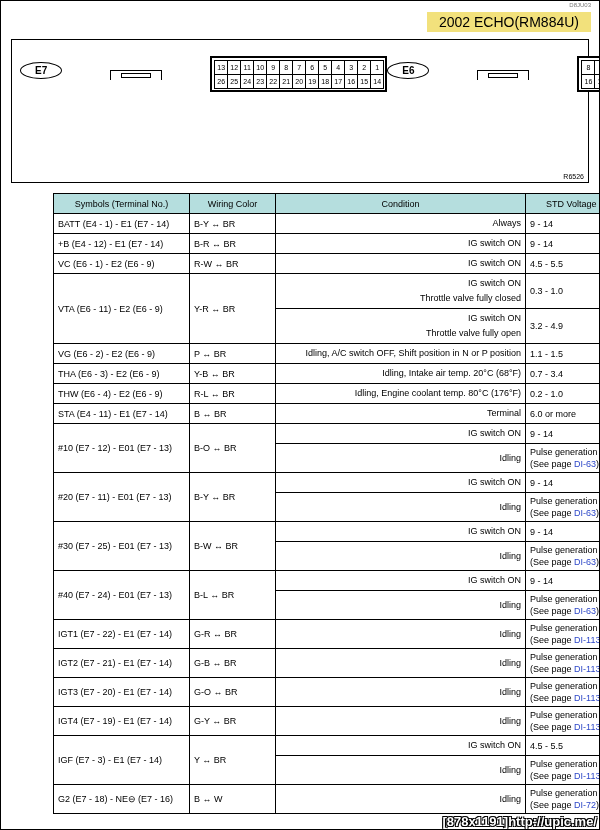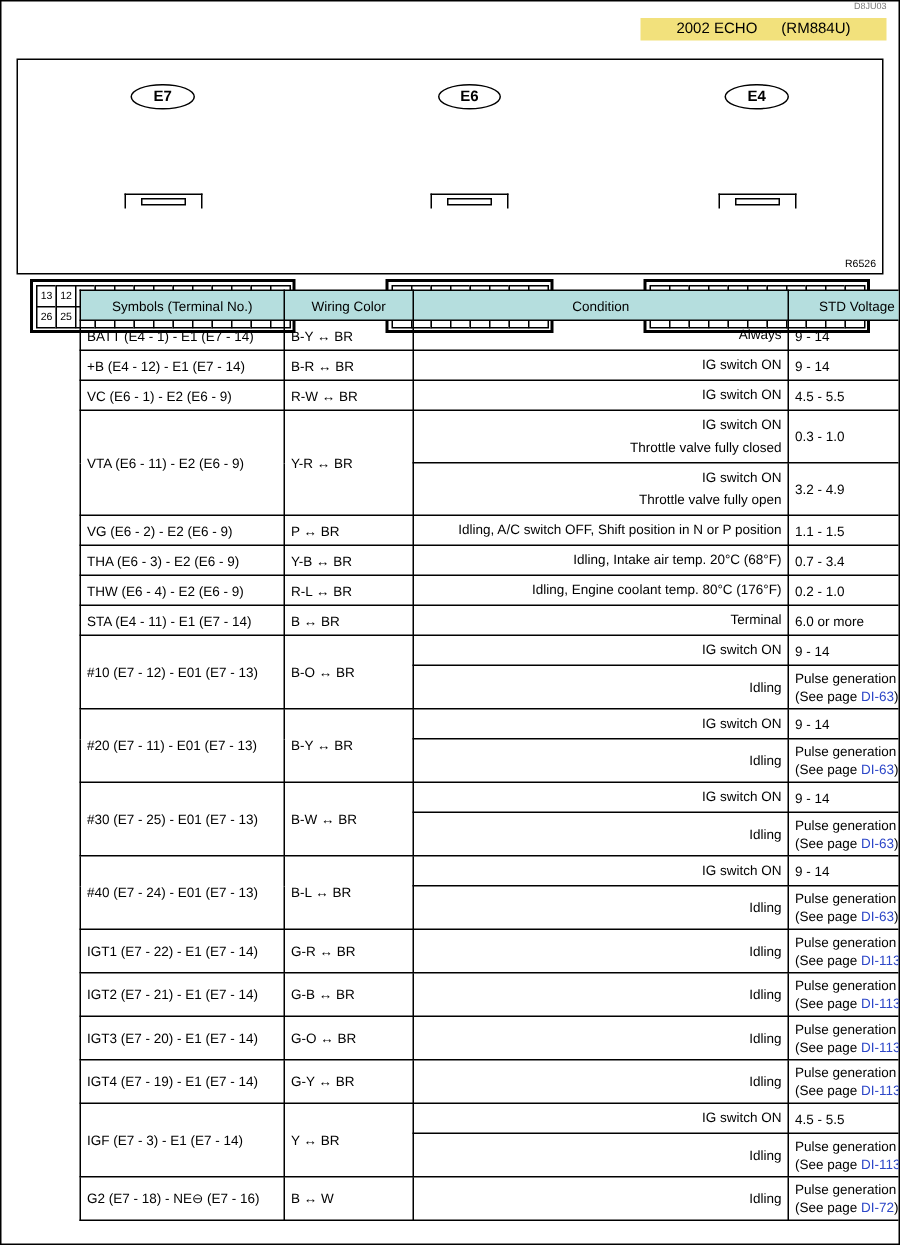--- a/index.html
+++ b/index.html
@@ -18,34 +18,34 @@
     position:absolute;top:6px;left:10px;
     font-size:16px;font-weight:bold;letter-spacing:0.2px;
   }
   .doc-code{
     position:absolute;top:1px;right:8px;
     font-size:6px;color:#777;
   }
   .vehicle-badge{
     position:absolute;top:11px;right:8px;
     background:#f2e17c;
-    font-size:10px;
-    padding:2px 24px;
-    display:flex;gap:16px;align-items:center;
+    font-size:14px;
+    padding:2px 12px;
+    display:flex;align-items:center;
   }
   
   .diagram{
     position:absolute;top:38px;left:10px;right:10px;height:142px;
     border:1px solid #000;background:#fff;
   }
   .connector-row{
     display:flex;justify-content:space-between;align-items:flex-start;
     padding:16px 8px 0 8px;
   }
-  .conn{display:flex;flex-direction:column;align-items:center;gap:48px;}
+  .conn{display:flex;align-items:center;gap:48px;}
   .oval{
     border:1px solid #000;border-radius:50%;
     padding:2px 14px;font-size:10px;font-weight:bold;
     margin-bottom:8px;background:#fff;
   }
   .tab{
     width:50px;height:9px;border:1px solid #000;border-bottom:none;
     background:#fff;display:flex;align-items:center;justify-content:center;
     margin-bottom:-1px;z-index:1;
   }
@@ -421,14 +421,15 @@
             </td>
             <td class="std">
               <div>Pulse generation</div>
               <div>(See page <span class="link">DI-72</span>)</div>
             </td>
           </tr>
         </tbody>
     </table>
   </div>
 
+  <div class="watermark">[878x1191]http://upic.me/</div>
 
 </div>
 
 </body></html>

